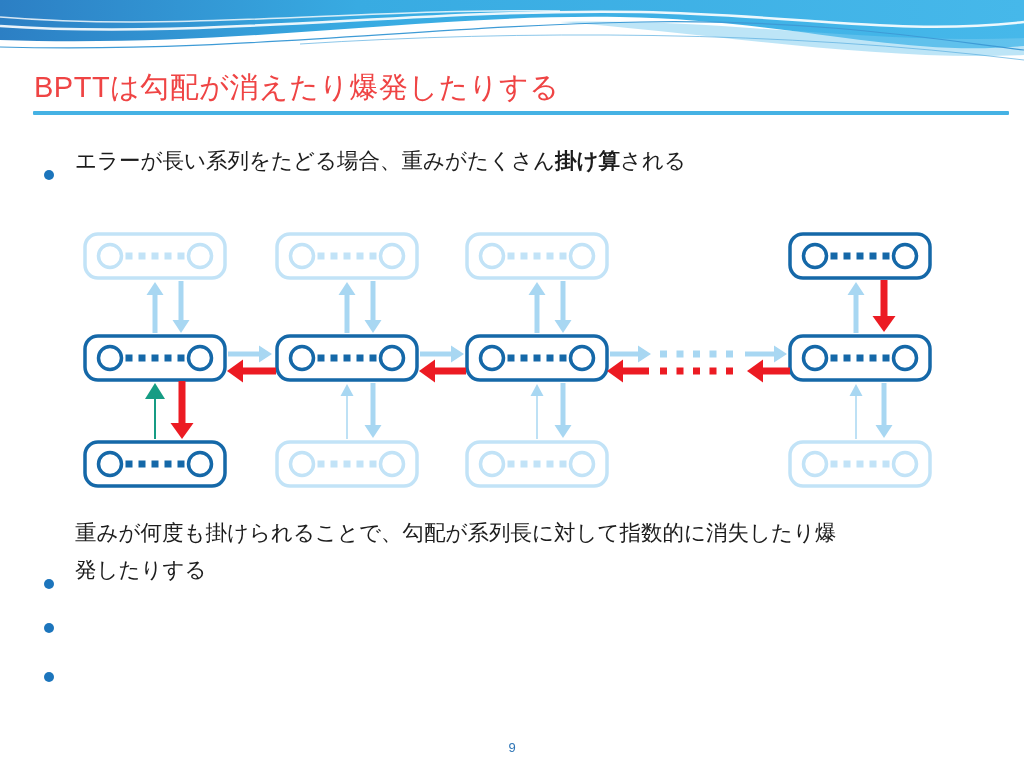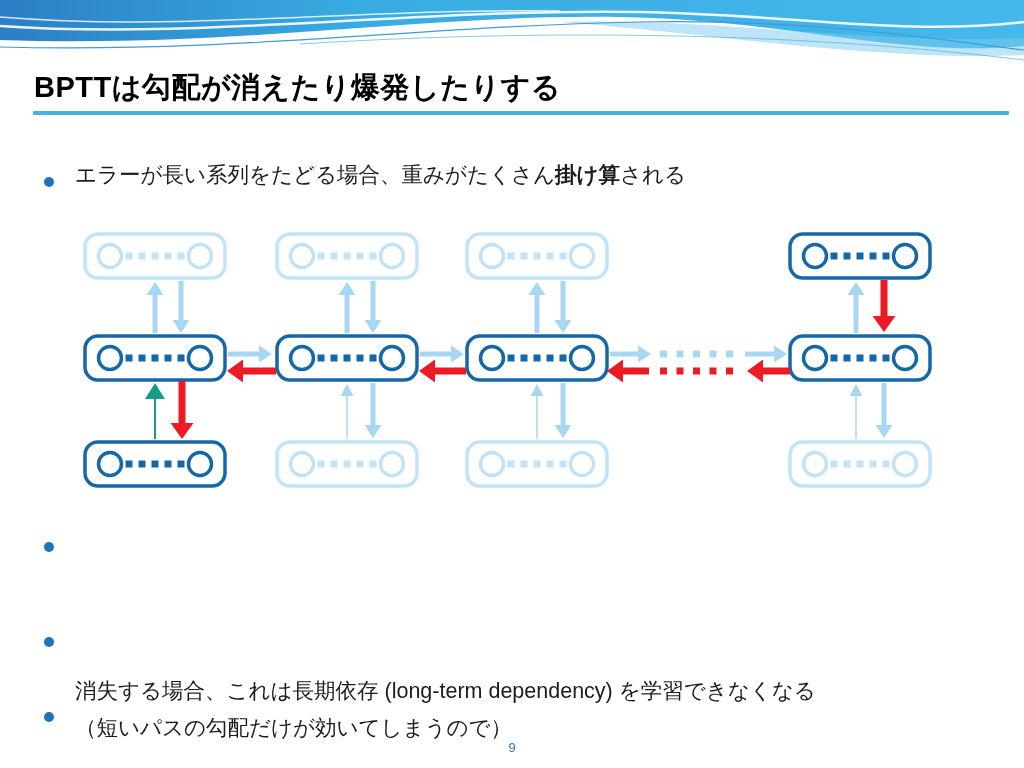--- a/index.html
+++ b/index.html
@@ -7,32 +7,31 @@
     width:1024px;height:768px;position:relative;overflow:hidden;
     background:#ffffff;
     font-family:"Liberation Sans", sans-serif;
     color:#1f1f1f;
   }
   
   #header-wave{position:absolute;top:0;left:0;}
   
   .slide-title{
     position:absolute;left:34px;top:68px;width:960px;
-    font-size:29px;letter-spacing:.5px;color:#000000;
+    font-size:29px;letter-spacing:.5px;color:#ef4444;
     white-space:nowrap;
-    font-weight:bold;
   }
   .title-underline{
     position:absolute;left:33px;top:111px;width:976px;height:4px;
     background:#45b2e4;border-radius:1px;
   }
   
   .bullet-row{
     position:absolute;left:44px;right:28px;
-    display:flex;align-items:center;margin-top:14px;
+    display:flex;align-items:flex-end;
   }
   .bullet-dot{
     width:10px;height:10px;border-radius:50%;
     background:#1c75bc;flex:0 0 10px;
     margin-top:13px;margin-right:21px;
   }
   .bullet-text{
     font-size:21.5px;line-height:37px;color:#1c1c1c;
     white-space:pre-line;
   }
@@ -296,23 +295,23 @@
     <g>
       <line x1="660" y1="354" x2="742" y2="354" stroke="#a8d7f2" stroke-width="7" stroke-dasharray="7 9.5" stroke-linecap="butt"></line>
     </g>
     <g>
       <line x1="660" y1="371" x2="742" y2="371" stroke="#ec1b23" stroke-width="7" stroke-dasharray="7 9.5" stroke-linecap="butt"></line>
     </g>
   </svg>
 
 <div class="bullet-row" id="bullet-2">
   <span class="bullet-dot"></span>
+  <span class="bullet-text">重みが何度も掛けられることで、勾配が系列長に対して指数的に消失したり爆
+発したりする</span>
 </div>
 <div class="bullet-row" id="bullet-3">
   <span class="bullet-dot"></span>
 </div>
 <div class="bullet-row" id="bullet-4">
   <span class="bullet-dot"></span>
-  <span class="bullet-text">消失する場合、これは長期依存 (long-term dependency) を学習できなくなる
-（短いパスの勾配だけが効いてしまうので）</span>
 </div>
 
 <div class="page-number">9</div>
 
 </body></html>

